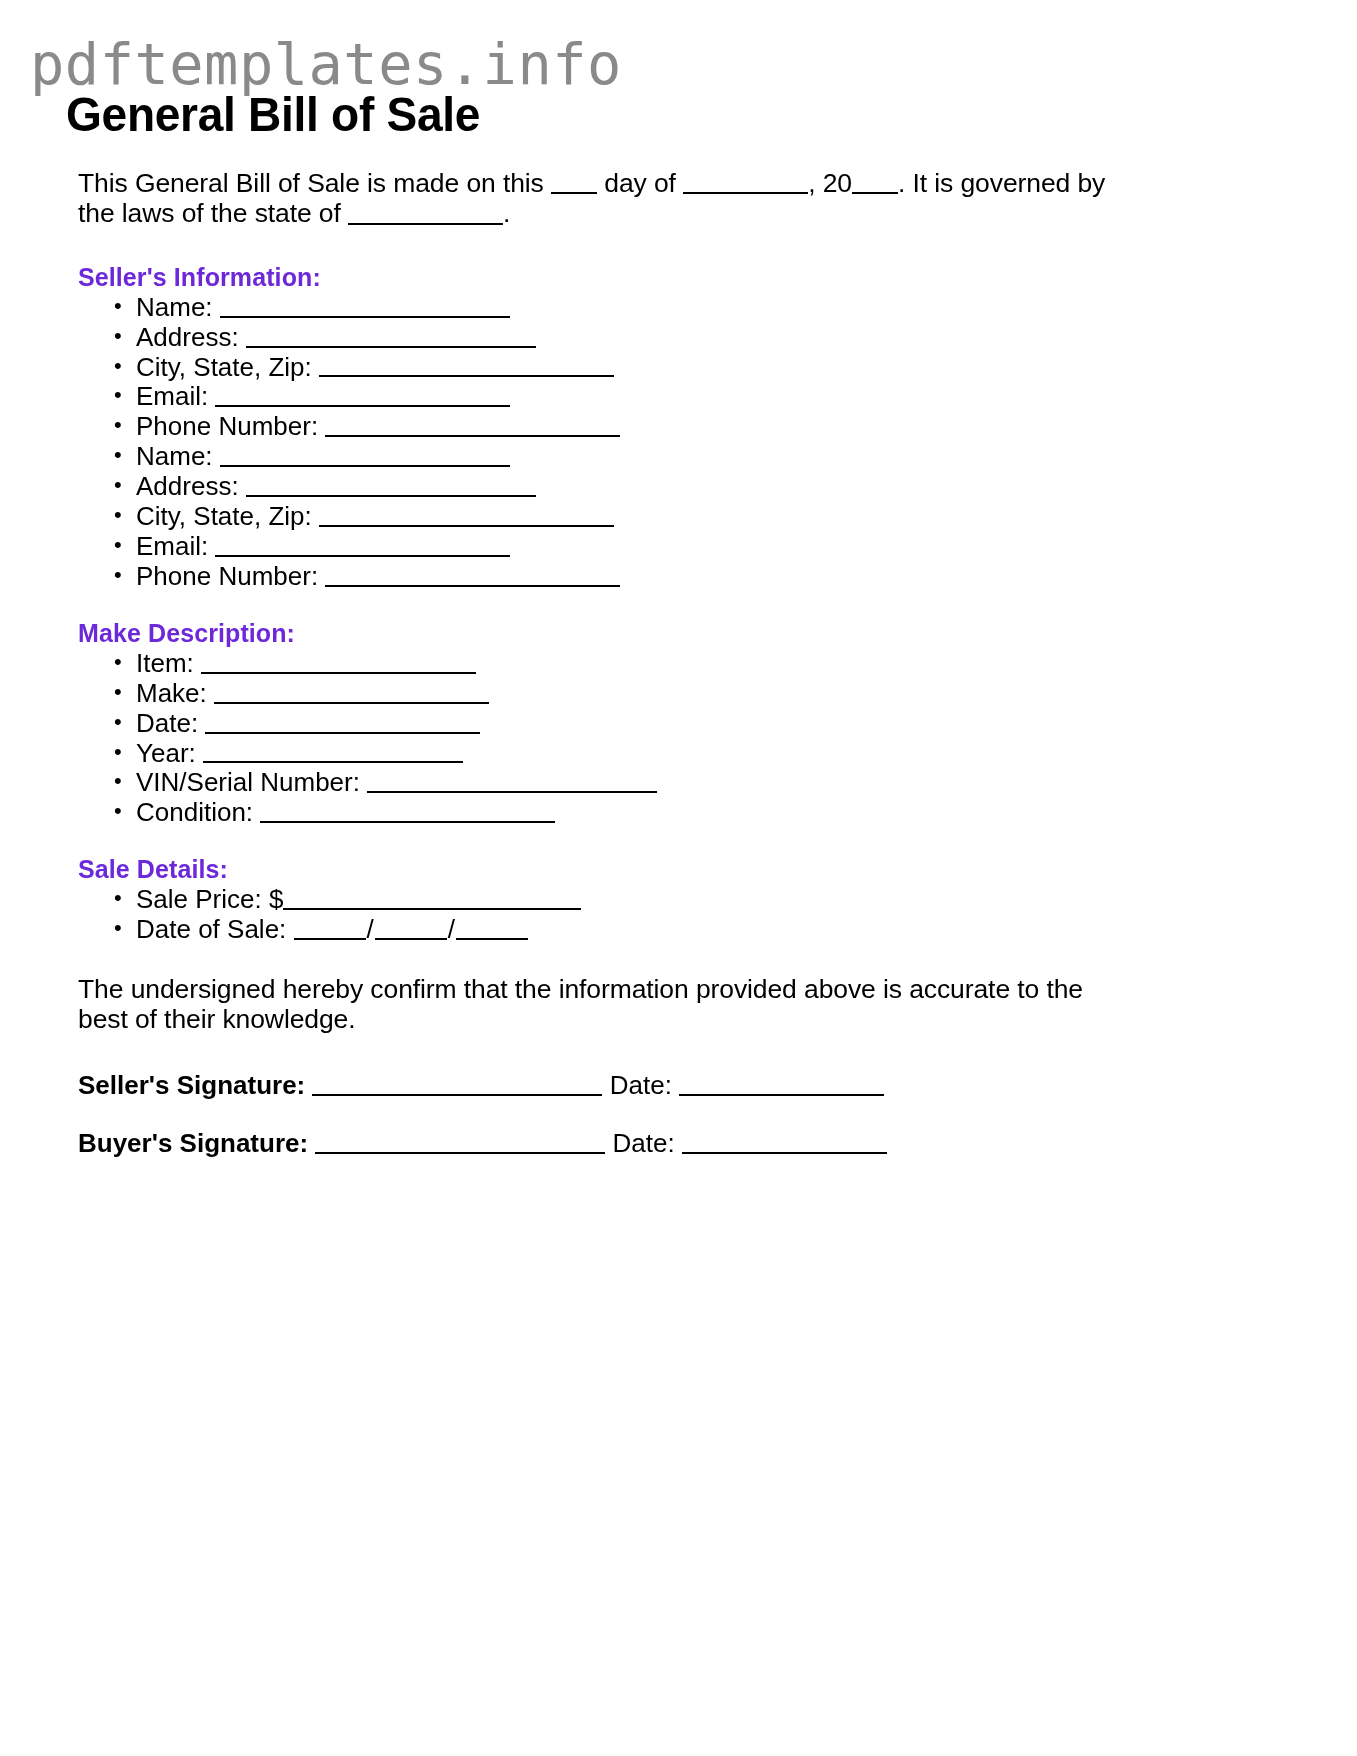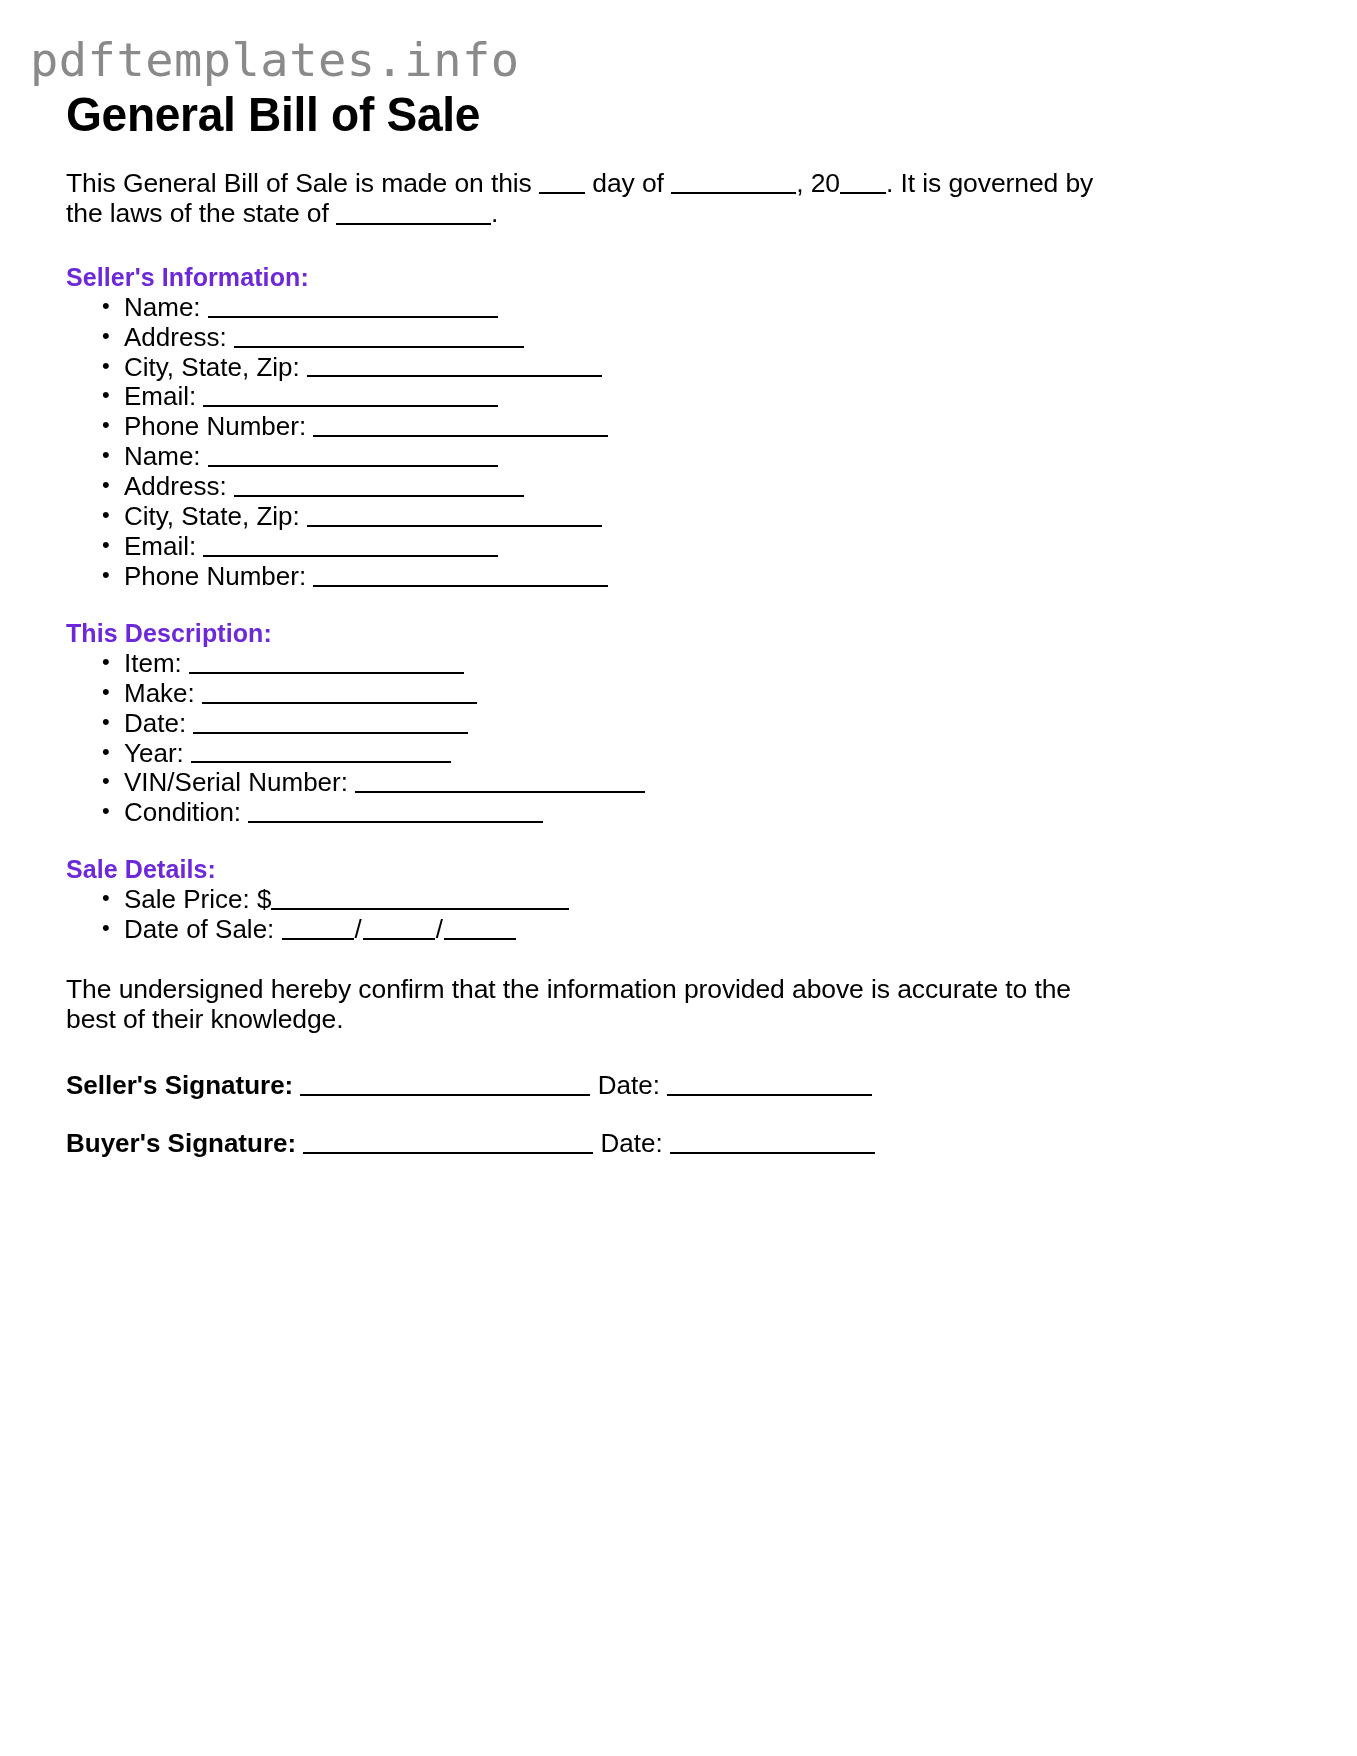--- a/index.html
+++ b/index.html
@@ -24,21 +24,21 @@
     background: #ffffff;
     box-sizing: border-box;
   }
 
   
   .watermark {
     position: absolute;
     left: 30px;
     top: 36px;
     font-family: "DejaVu Sans Mono", "Liberation Mono", monospace;
-    font-size: 47px;
+    font-size: 57px;
     letter-spacing: 0.5px;
     color: #8a8a8a;
     white-space: nowrap;
     line-height: 1;
   }
 
   .doc-title {
     position: absolute;
     left: 66px;
     top: 86px;
@@ -49,21 +49,21 @@
     color: #000000;
     white-space: nowrap;
     line-height: 1.15;
     transform: scaleX(0.94);
     transform-origin: left top;
   }
 
   
   .body-area {
     position: absolute;
-    left: 66px;
+    left: 78px;
     top: 168px;
     width: 1070px;
   }
 
   .intro {
     font-size: 26.5px;
     line-height: 30px;
     letter-spacing: -0.1px;
     color: #000;
     width: 1060px;
@@ -166,21 +166,21 @@
     </ul>
 
     <ul class="fields sp-list">
       <li><span class="lbl">Name: </span><span class="blank" style="width:290px"></span></li>
       <li><span class="lbl">Address: </span><span class="blank" style="width:290px"></span></li>
       <li><span class="lbl">City, State, Zip: </span><span class="blank" style="width:295px"></span></li>
       <li><span class="lbl">Email: </span><span class="blank" style="width:295px"></span></li>
       <li><span class="lbl">Phone Number: </span><span class="blank" style="width:295px"></span></li>
     </ul>
 
-    <div class="section-head sp-item">This Description:</div>
+    <div class="section-head sp-item">Make Description:</div>
     <ul class="fields sp-list">
       <li><span class="lbl">Item: </span><span class="blank" style="width:275px"></span></li>
       <li><span class="lbl">Make: </span><span class="blank" style="width:275px"></span></li>
       <li><span class="lbl">Date: </span><span class="blank" style="width:275px"></span></li>
       <li><span class="lbl">Year: </span><span class="blank" style="width:260px"></span></li>
       <li><span class="lbl">VIN/Serial Number: </span><span class="blank" style="width:290px"></span></li>
       <li><span class="lbl">Condition: </span><span class="blank" style="width:295px"></span></li>
     </ul>
 
     <div class="section-head sp-sale">Sale Details:</div>

